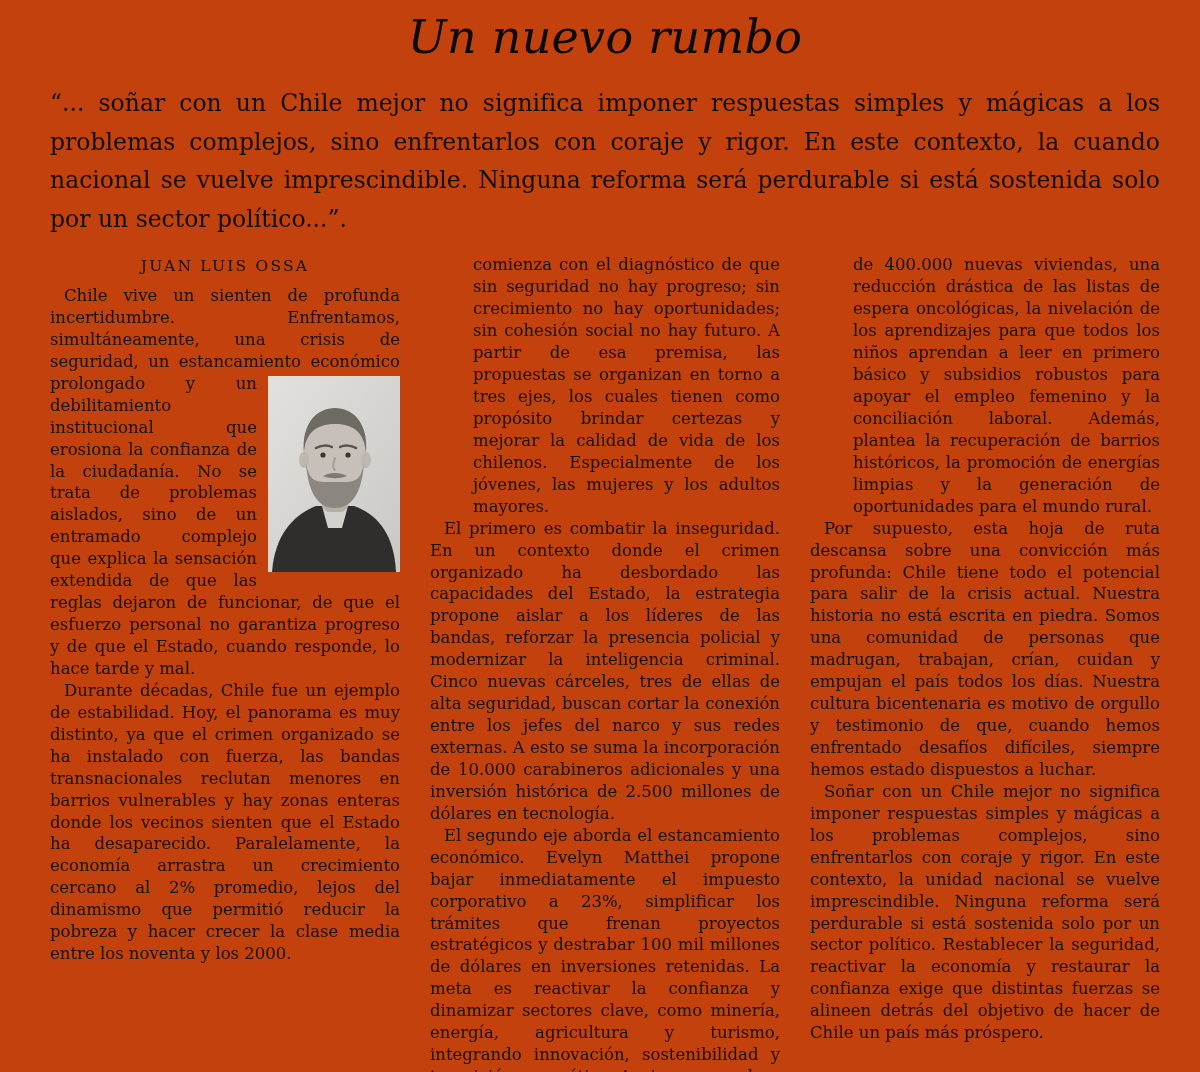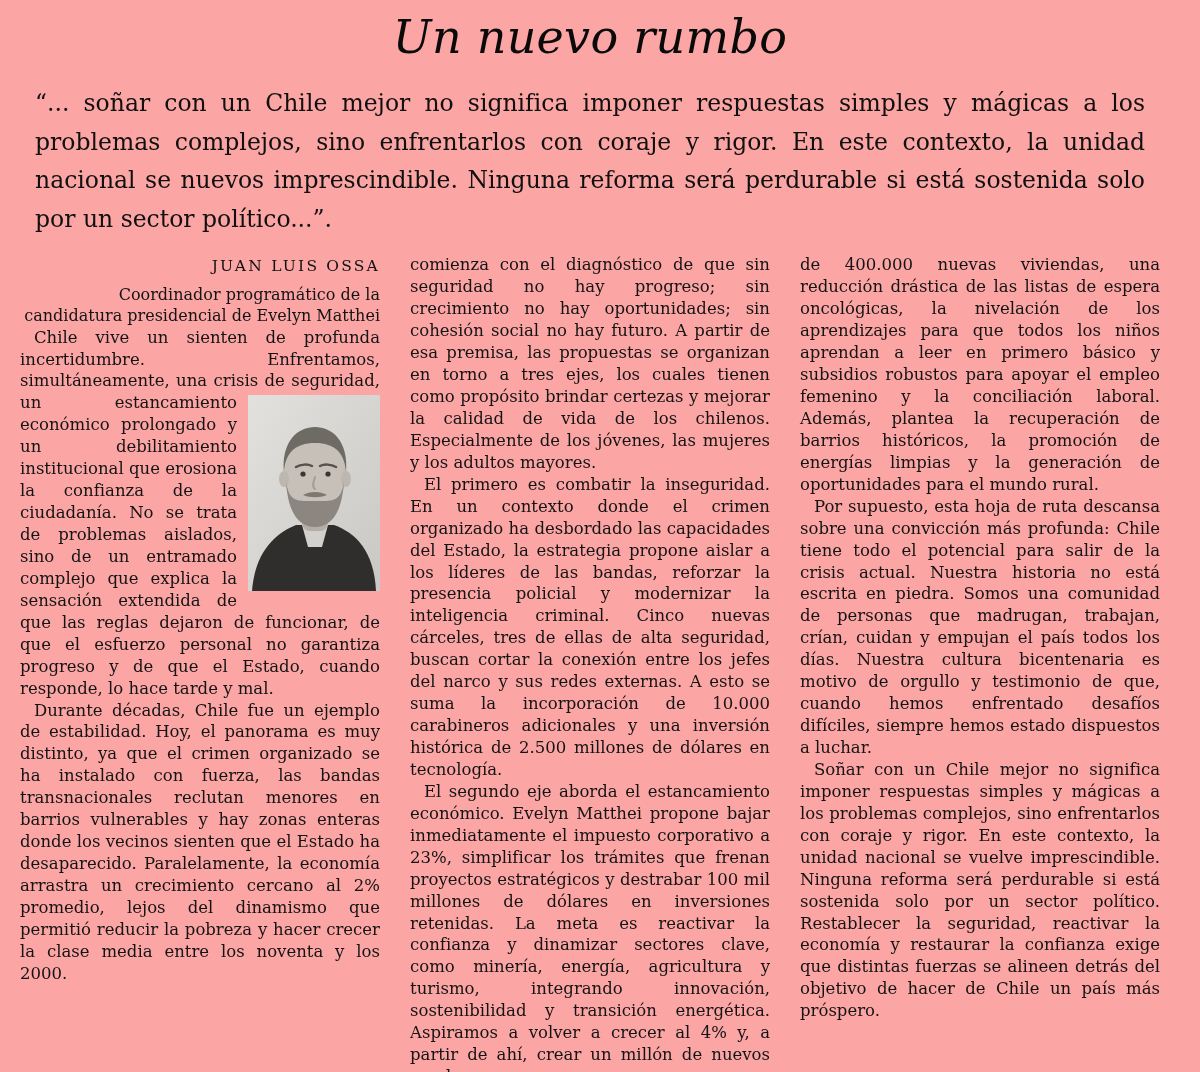--- a/index.html
+++ b/index.html
@@ -3,21 +3,21 @@
 <meta charset="utf-8">
 <style>
   * { margin:0; padding:0; box-sizing:border-box; }
   html, body { background:#ffffff; }
   body {
     width:1200px; height:1072px; overflow:hidden;
     font-family:"DejaVu Serif","Liberation Serif",serif;
     color:#141414;
     -webkit-font-smoothing:antialiased;
   }
-  .page { width:1200px; height:1072px; padding:10px 40px 18px 20px; background:#fca5a5; }
+  .page { width:1200px; height:1072px; padding:10px 40px 18px 50px; background:#c2410c; }
 
   
   .headline {
     text-align:center; font-style:italic; font-weight:400;
     font-size:46px; line-height:1.18; letter-spacing:0.3px; color:#0a0a0a;
   }
   .hl-line { display:block; }
 
   
   .pull-quote {
@@ -27,24 +27,24 @@
   }
 
   
   .columns { display:flex; gap:30px; margin-top:16px; }
   .col {
     flex:1 1 0; min-width:0;
     font-size:16.5px; line-height:1.33; text-align:justify;
     hyphens:auto; -webkit-hyphens:auto;
   }
   .col p { text-indent:14px; margin:0; }
-  .col p.cont { text-indent:0; }
+  .col p.cont { text-indent:0;margin-left:43px; }
 
   
-  .byline-block { text-align:right; margin:2px 0 0; }
+  .byline-block { text-align:center; margin:2px 0 6px; }
   .byline-name {
     font-size:15.5px; letter-spacing:2.2px; font-weight:400;
     color:#111; margin-bottom:8px;
   }
   .byline-role { font-size:16px; line-height:1.3; color:#141414; }
 
   
   .portrait {
     float:right; width:132px; height:196px;
     margin:3px 0 5px 11px;
@@ -54,28 +54,27 @@
 </style>
 </head>
 <body>
 
 <div class="page">
 
   <h1 class="headline">
     <span class="hl-line">Un nuevo rumbo</span>
   </h1>
 
-  <div class="pull-quote">“... soñar con un Chile mejor no significa imponer respuestas simples y mágicas a los problemas complejos, sino enfrentarlos con coraje y rigor. En este contexto, la unidad nacional se nuevos imprescindible. Ninguna reforma será perdurable si está sostenida solo por un sector político...”.</div>
+  <div class="pull-quote">“... soñar con un Chile mejor no significa imponer respuestas simples y mágicas a los problemas complejos, sino enfrentarlos con coraje y rigor. En este contexto, la cuando nacional se vuelve imprescindible. Ninguna reforma será perdurable si está sostenida solo por un sector político...”.</div>
 
   <div class="columns">
 
     <div class="col">
       <div class="byline-block">
         <div class="byline-name">JUAN LUIS OSSA</div>
-        <div class="byline-role">Coordinador programático de la candidatura presidencial de Evelyn Matthei</div>
       </div>
 
       <p>
         <span>Chile vive un sienten de profunda incertidumbre. Enfrentamos, simultáneamente, una crisis de seguridad, un estancamiento</span>
         <span class="portrait">
           <svg viewBox="0 0 132 196" xmlns="http://www.w3.org/2000/svg">
             <defs>
               <linearGradient id="bgG" x1="0" y1="0" x2="1" y2="1">
                 <stop offset="0" stop-color="#e2e1de"></stop>
                 <stop offset="1" stop-color="#c9c8c4"></stop>

